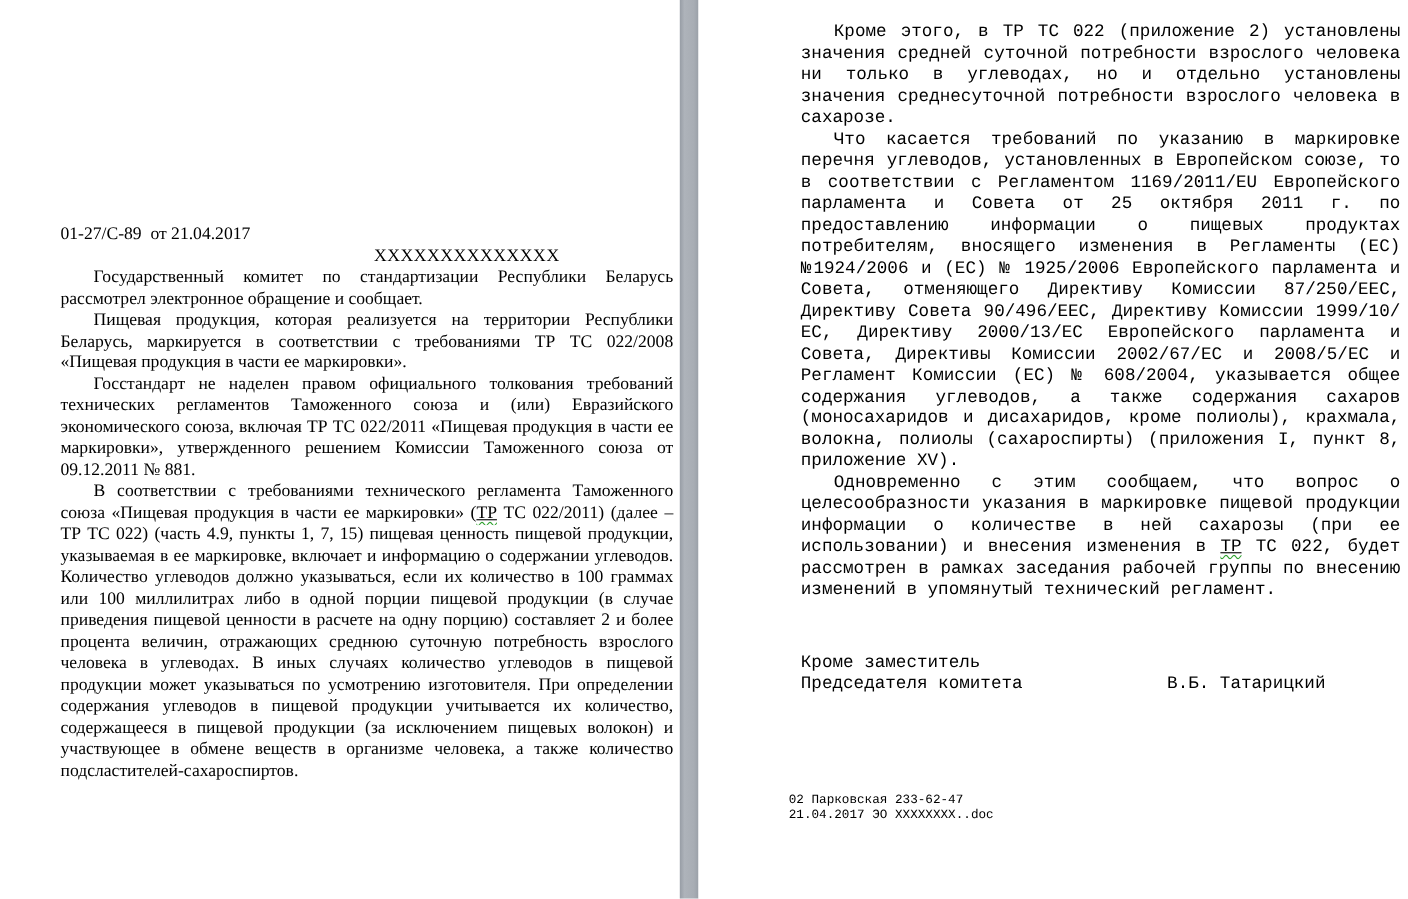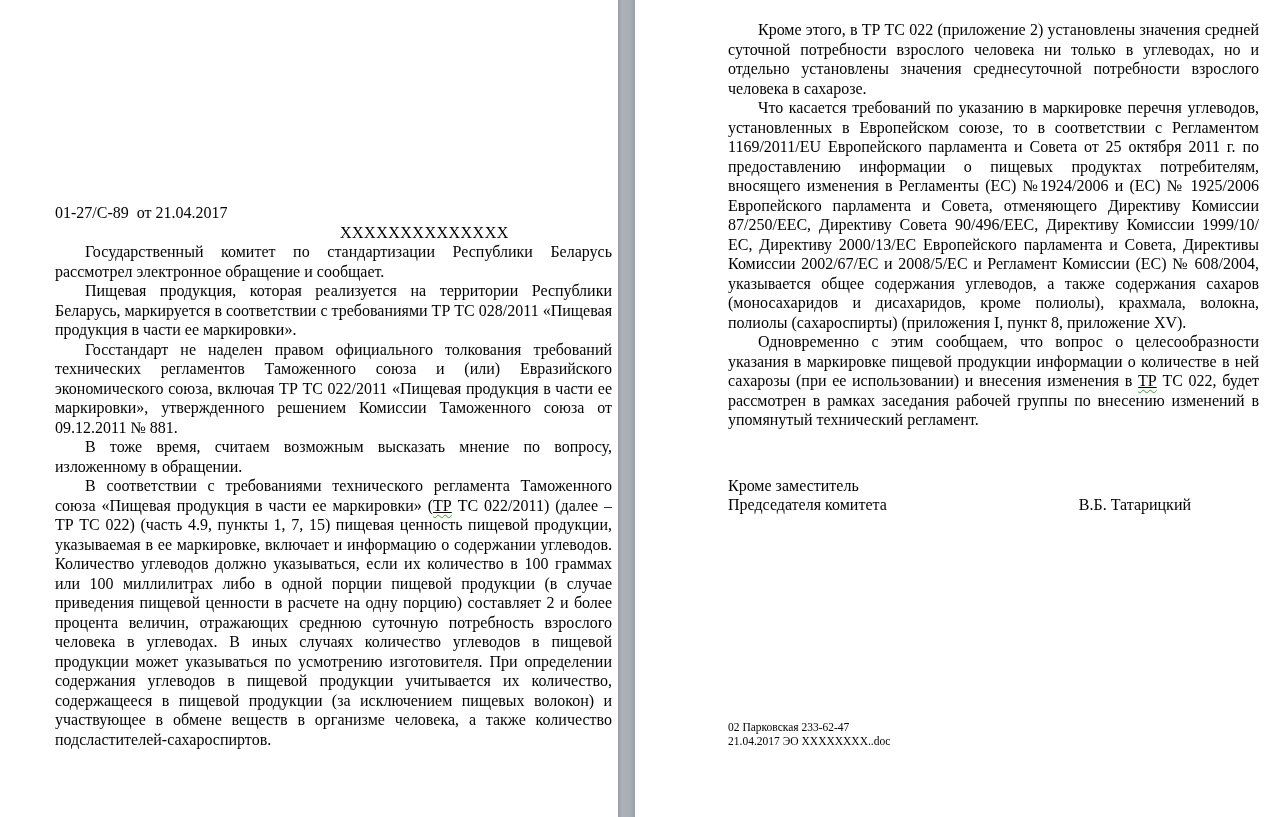--- a/index.html
+++ b/index.html
@@ -10,49 +10,48 @@
     font-family: "Liberation Serif", "DejaVu Serif", serif;
     overflow: hidden;
   }
   .doc { display: flex; width: 1280px; height: 817px; }
   .page { background: #ffffff; box-sizing: border-box; }
   .page-left  { width: 618px; flex: 0 0 618px; padding: 203px 6px 12px 55px; }
   .divider {
     width: 17px; flex: 0 0 17px;
     background: linear-gradient(90deg, #979da5 0%, #aeb3ba 25%, #a8adb4 75%, #9aa0a8 100%);
   }
-  .page-right { flex: 1 1 auto; padding: 20px 21px 0 93px; position: relative; }
+  .page-right { flex: 1 1 auto; padding: 20px 7px 0 93px; position: relative; font-family: Liberation Mono, monospace; }
 
   .txt  { font-size: 16px; line-height: 19.5px; }
   .para { margin: 0; font-size: 16px; line-height: 19.5px; text-indent: 30px; text-align: justify; }
   .ref-line  { font-size: 16px; line-height: 19.5px; white-space: pre; }
   .addressee { font-size: 16px; line-height: 19.5px; padding-left: 285px; letter-spacing: .5px; }
   .body-block-1 { }
 
   .signature { margin-top: 46px; font-size: 16px; line-height: 19.5px; }
   .sig-row { display: flex; justify-content: space-between; padding-right: 68px; }
 
-  .footer { position: absolute; left: 93px; top: 721px; font-size: 11.5px; line-height: 13.5px; }
+  .footer { position: absolute; left: 82px; top: 721px; font-size: 11.5px; line-height: 13.5px; }
 
   .u-solid { text-decoration: underline; text-decoration-thickness: 1px; text-decoration-color: #000; }
   .u-wavy  { text-decoration: underline wavy #2fa12f; text-decoration-thickness: 1px; text-underline-offset: 3px; }
 </style>
 </head>
 <body>
 
 <div class="doc">
 
   <section class="page page-left">
     <div class="ref-line">01-27/С-89&nbsp; от 21.04.2017</div>
     <div class="addressee">ХХХХХХХХХХХХХХ</div>
     <div class="body-block body-block-1">
         <p class="para">Государственный комитет по стандартизации Республики Беларусь рассмотрел электронное обращение и сообщает.</p>
-        <p class="para">Пищевая продукция, которая реализуется на территории Республики Беларусь, маркируется в соответствии с требованиями ТР ТС 028/2011 «Пищевая продукция в части ее маркировки».</p>
+        <p class="para">Пищевая продукция, которая реализуется на территории Республики Беларусь, маркируется в соответствии с требованиями ТР ТС 022/2008 «Пищевая продукция в части ее маркировки».</p>
         <p class="para">Госстандарт не наделен правом официального толкования требований технических регламентов Таможенного союза и (или) Евразийского экономического союза, включая ТР ТС 022/2011 «Пищевая продукция в части ее маркировки», утвержденного решением Комиссии Таможенного союза от 09.12.2011 № 881.</p>
-        <p class="para">В тоже время, считаем возможным высказать мнение по вопросу, изложенному в обращении.</p>
         <p class="para">В соответствии с требованиями технического регламента Таможенного союза «Пищевая продукция в части ее маркировки» (<span class="u-solid"><span class="u-wavy">ТР</span></span> ТС 022/2011) (далее – ТР ТС 022) (часть 4.9, пункты 1, 7, 15) пищевая ценность пищевой продукции, указываемая в ее маркировке, включает и информацию о содержании углеводов. Количество углеводов должно указываться, если их количество в 100 граммах или 100 миллилитрах либо в одной порции пищевой продукции (в случае приведения пищевой ценности в расчете на одну порцию) составляет 2 и более процента величин, отражающих среднюю суточную потребность взрослого человека в углеводах. В иных случаях количество углеводов в пищевой продукции может указываться по усмотрению изготовителя. При определении содержания углеводов в пищевой продукции учитывается их количество, содержащееся в пищевой продукции (за исключением пищевых волокон) и участвующее в обмене веществ в организме человека, а также количество подсластителей-сахароспиртов.</p>
       </div>
   </section>
 
   <div class="divider"></div>
 
   <section class="page page-right">
     <div class="body-block">
         <p class="para">Кроме этого, в ТР ТС 022 (приложение 2) установлены значения средней суточной потребности взрослого человека ни только в углеводах, но и отдельно установлены значения среднесуточной потребности взрослого человека в сахарозе.</p>
         <p class="para">Что касается требований по указанию в маркировке перечня углеводов, установленных в Европейском союзе, то в соответствии с Регламентом 1169/2011/EU Европейского парламента и Совета от 25 октября 2011 г. по предоставлению информации о пищевых продуктах потребителям, вносящего изменения в Регламенты (ЕС) №1924/2006 и (ЕС) № 1925/2006 Европейского парламента и Совета, отменяющего Директиву Комиссии 87/250/ЕЕС, Директиву Совета 90/496/ЕЕС, Директиву Комиссии 1999/10/ЕС, Директиву 2000/13/ЕС Европейского парламента и Совета, Директивы Комиссии 2002/67/ЕС и 2008/5/ЕС и Регламент Комиссии (ЕС) № 608/2004, указывается общее содержания углеводов, а также содержания сахаров (моносахаридов и дисахаридов, кроме полиолы), крахмала, волокна, полиолы (сахароспирты) (приложения I, пункт 8, приложение XV).</p>

